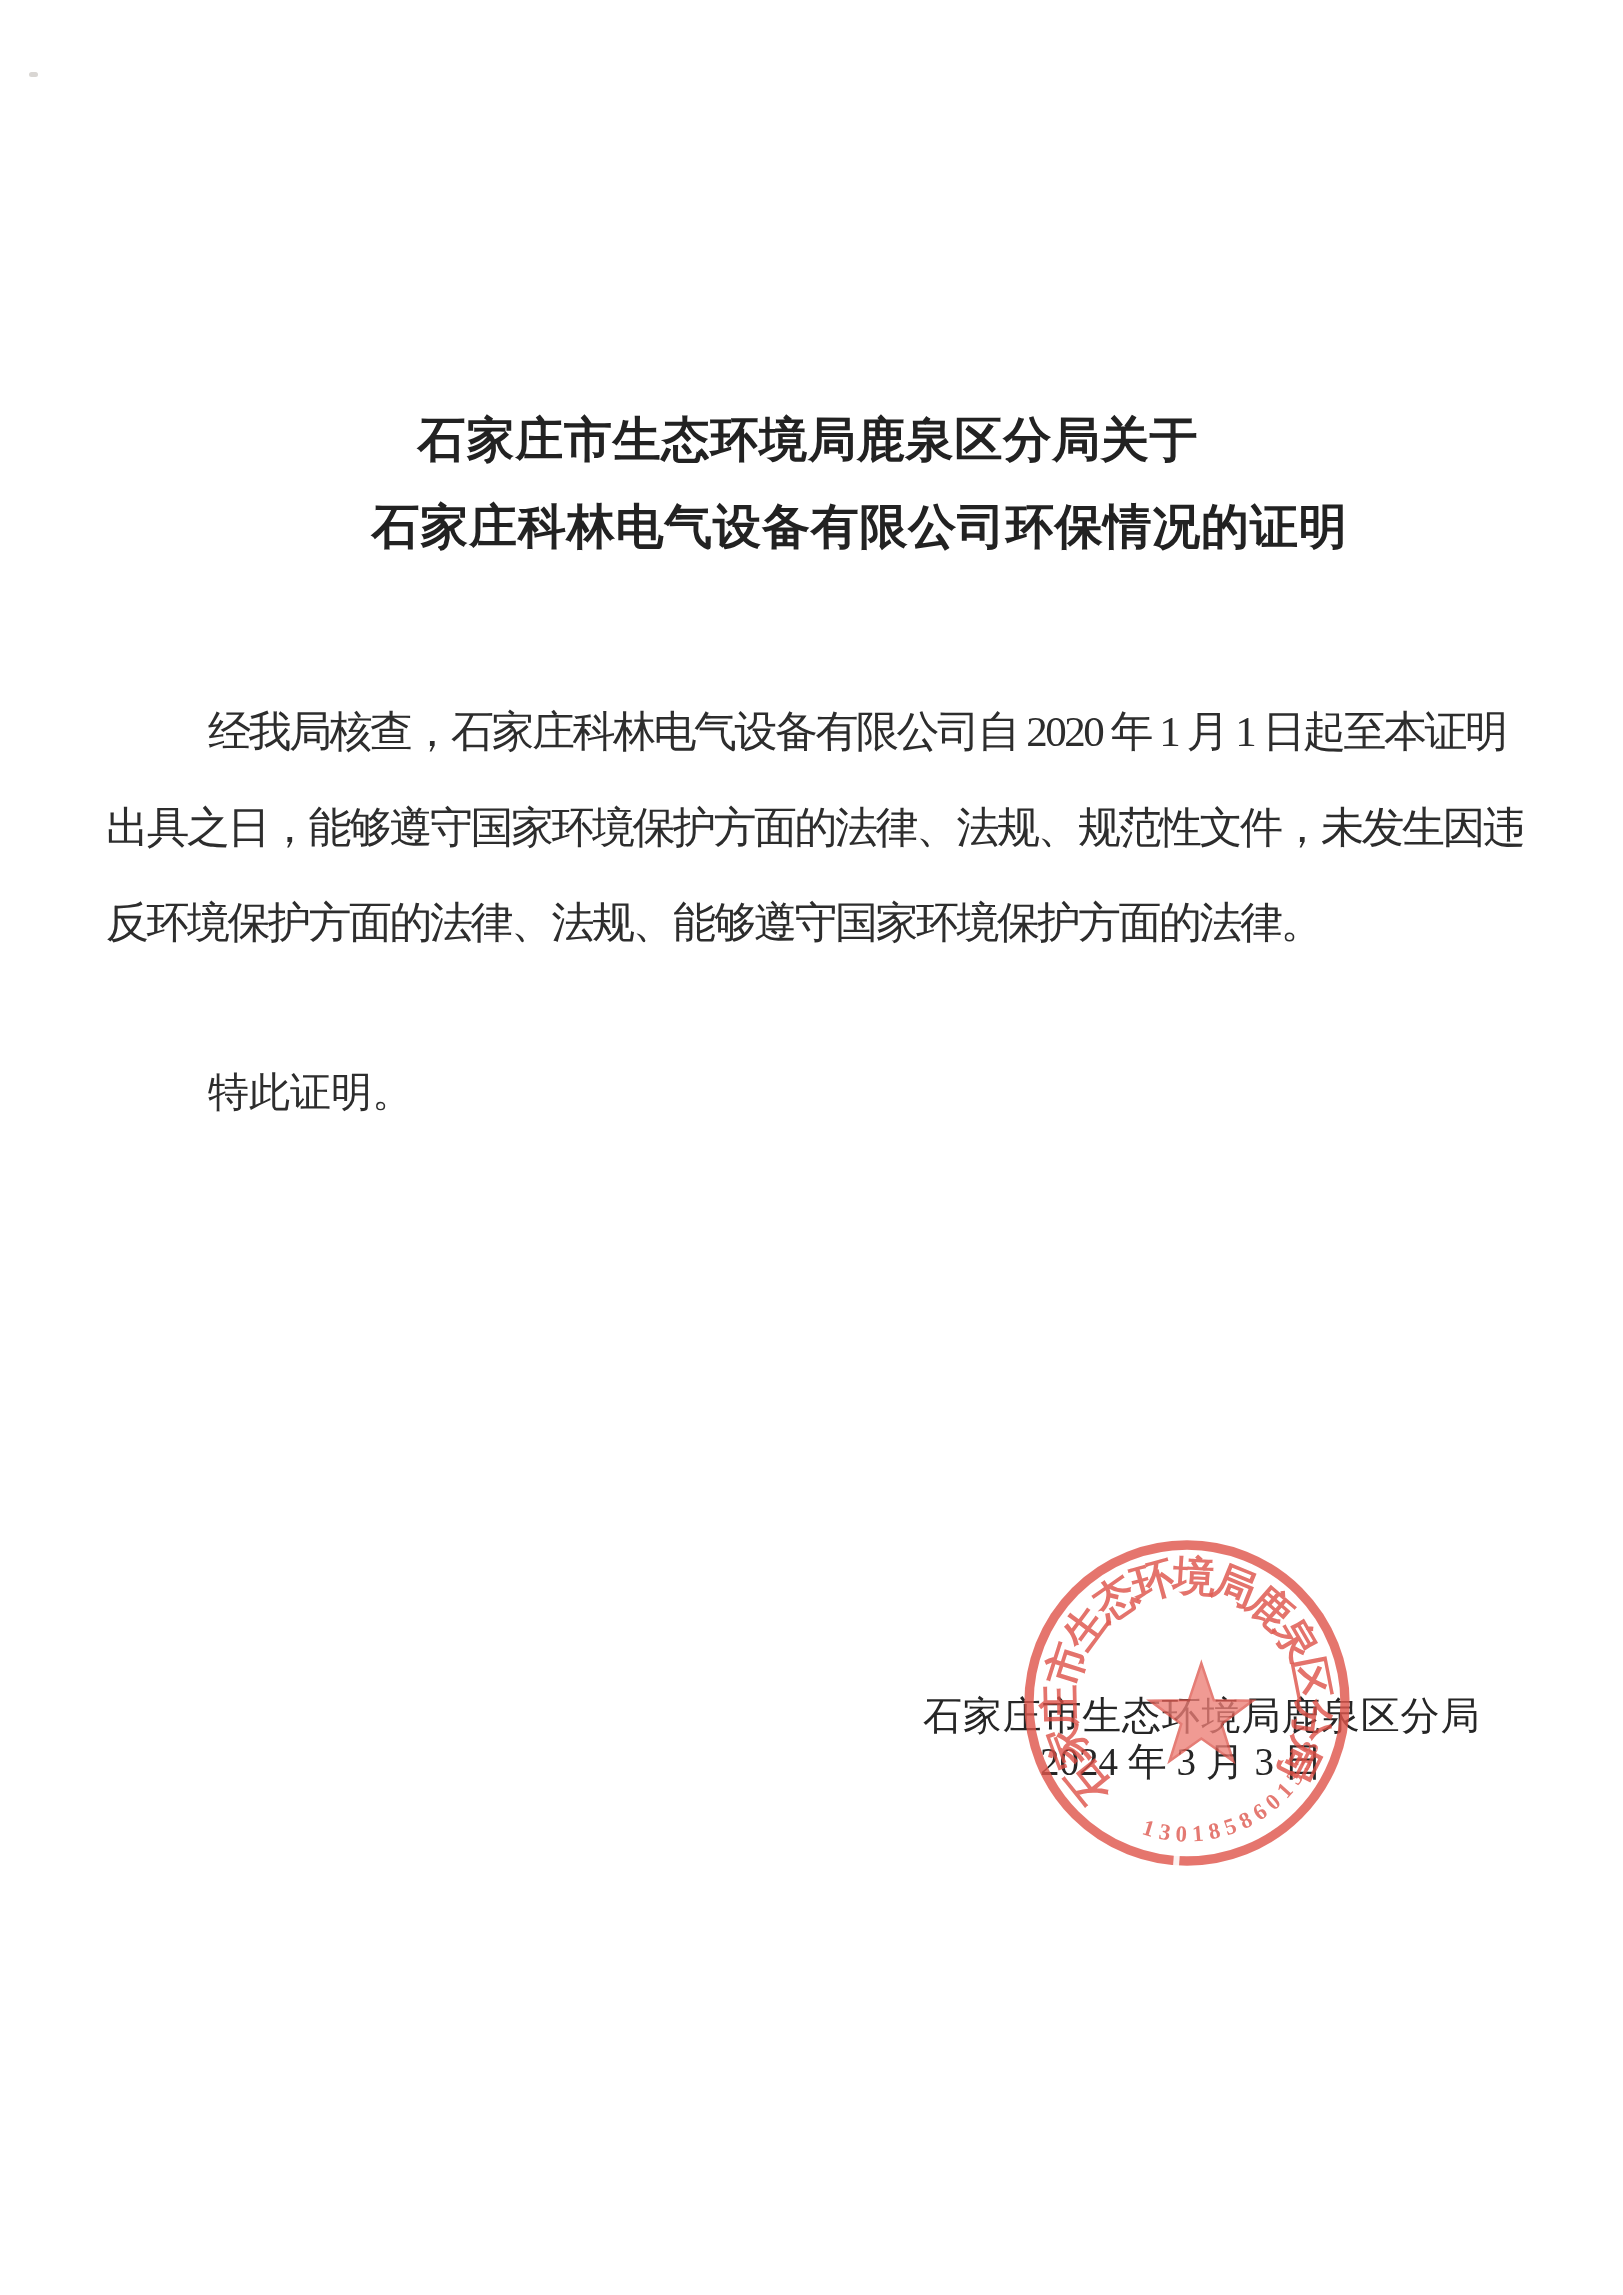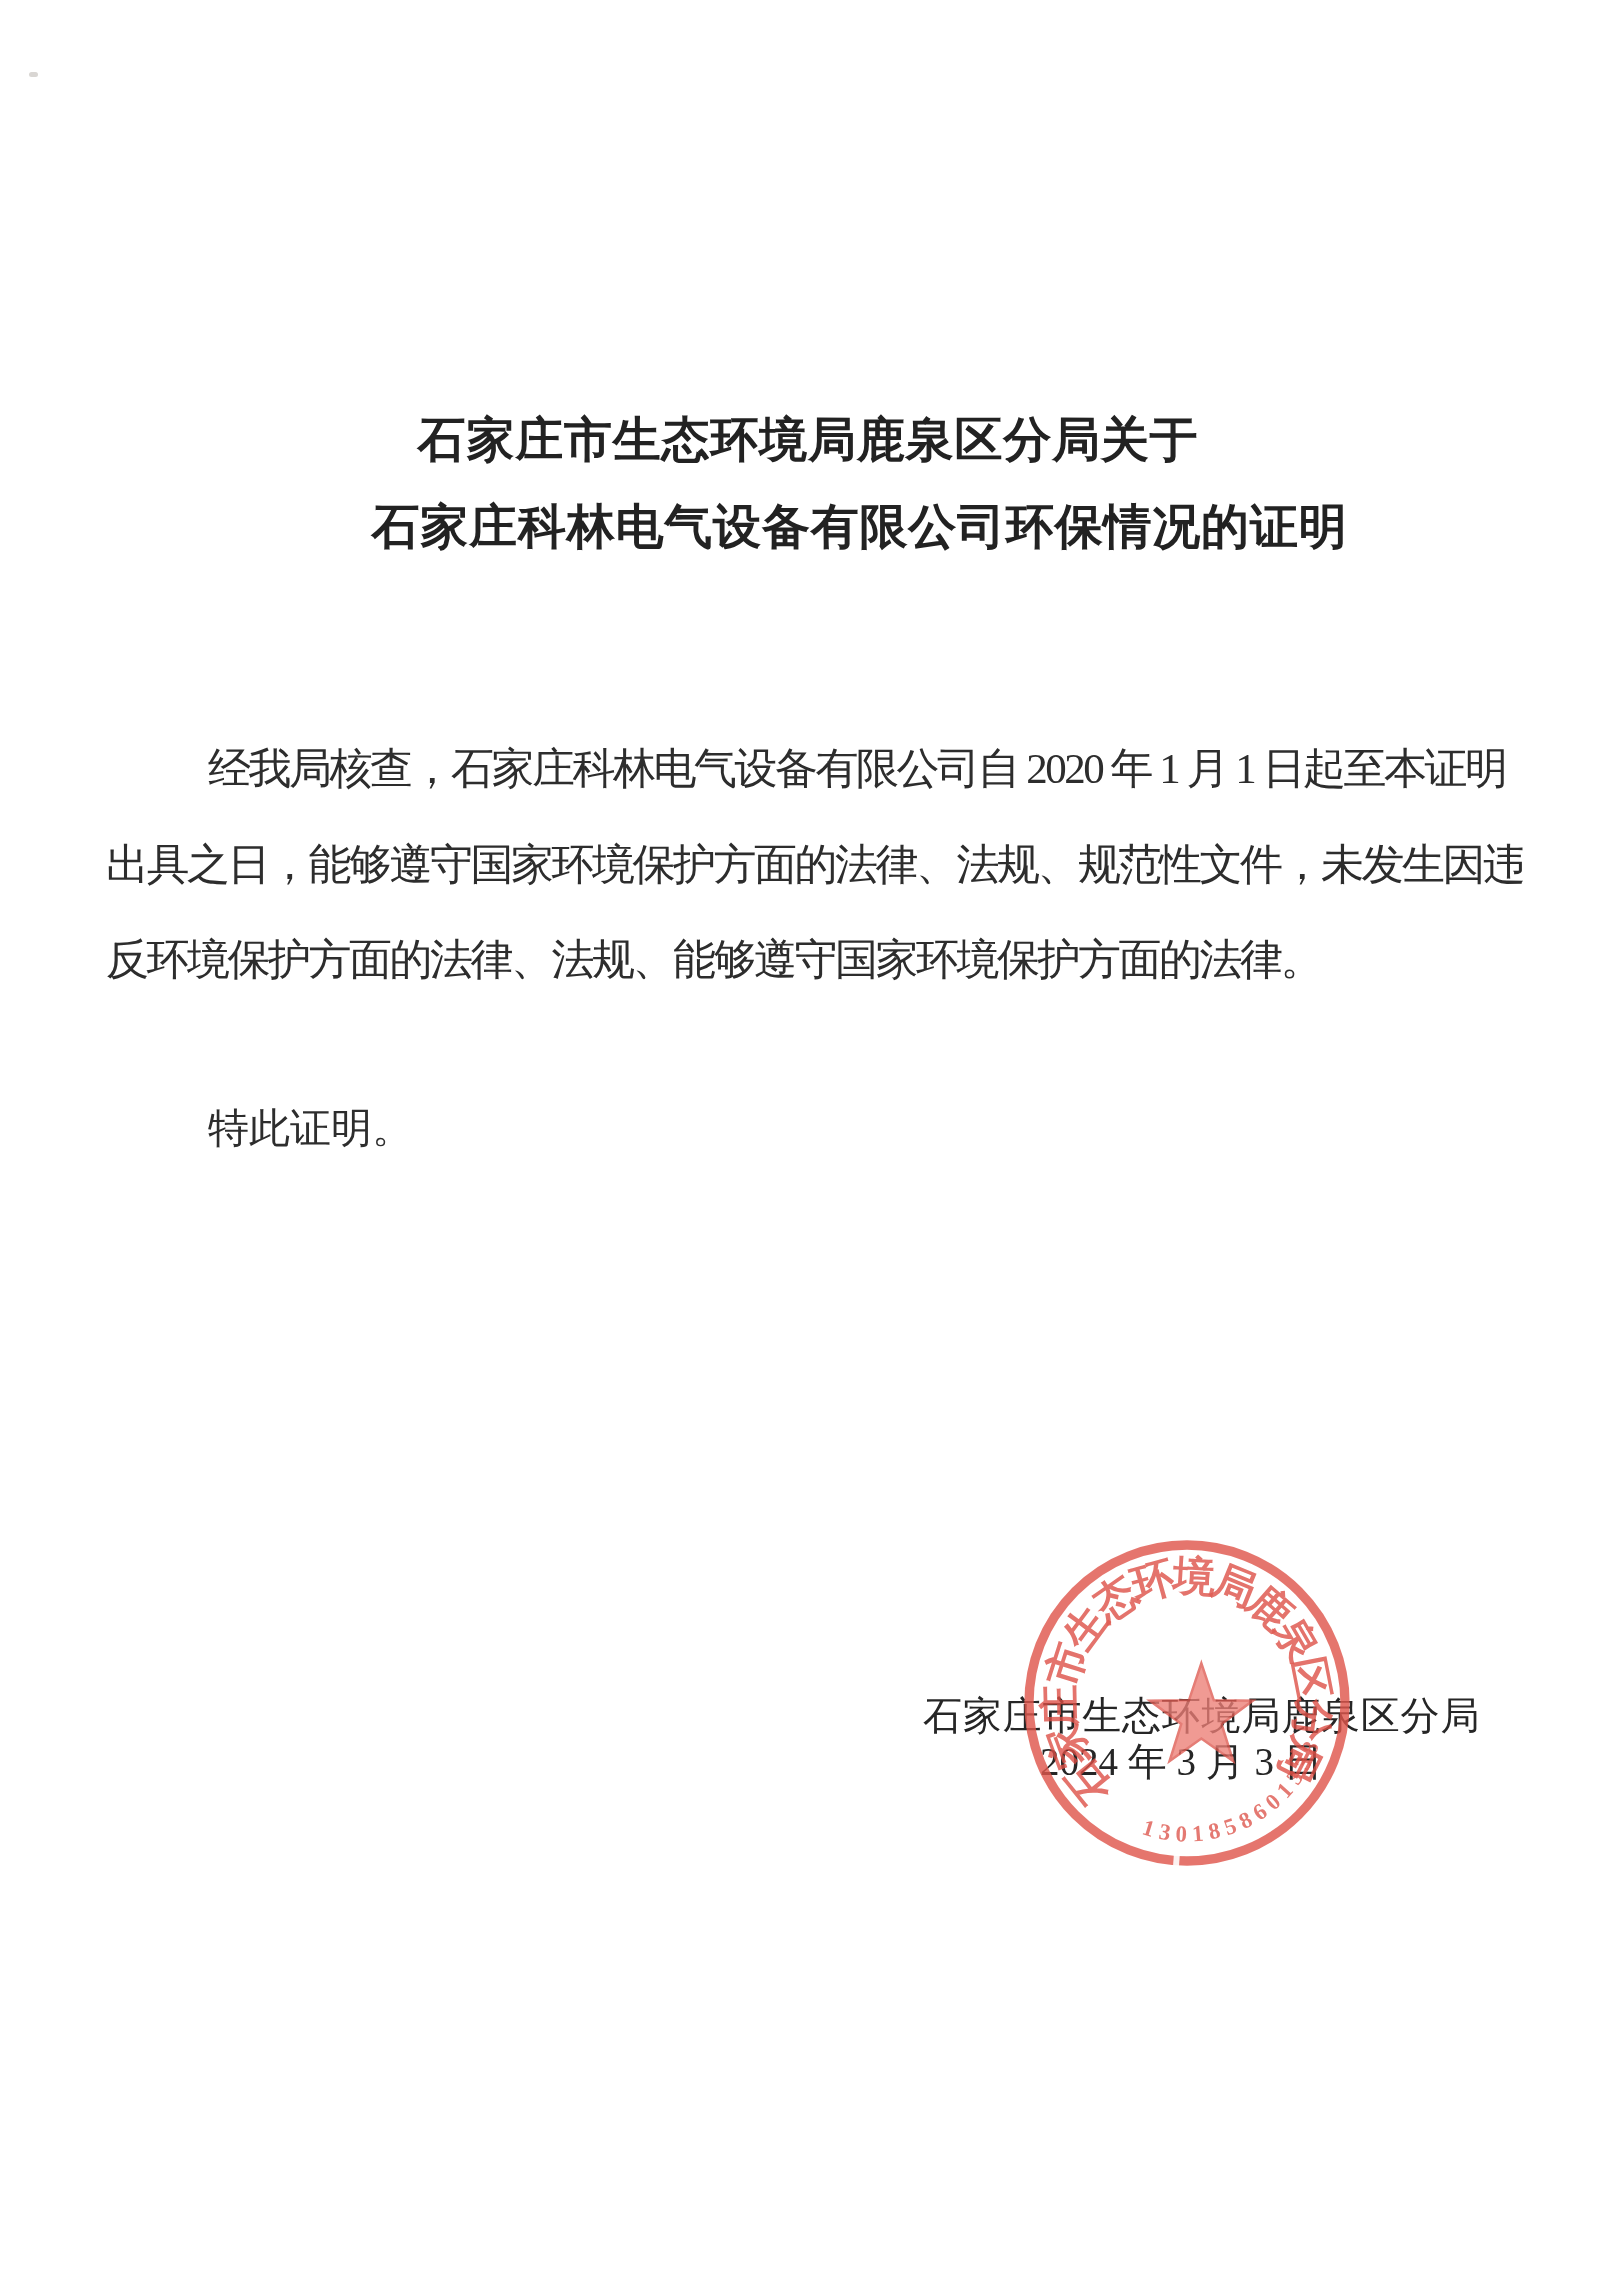--- a/index.html
+++ b/index.html
@@ -21,27 +21,26 @@
   .title-1{top:408px;padding-right:47px;box-sizing:border-box;padding-left:40px;}
   .title-2{top:495px;padding-left:48px;}
   .body-block{
     position:absolute;left:106px;top:703px;width:1437px;
     font-size:43px;color:#2d2d2d;
   }
   .body-line{
     position:absolute;left:0;
     white-space:nowrap;
     letter-spacing:-2.5px;
-    margin-top:37px;
   }
   .body-line.l1{top:0;left:102px;}
   .body-line.l2{top:96px;}
   .body-line.l3{top:191px;}
   .closing{
-    position:absolute;left:208px;top:1101px;
+    position:absolute;left:208px;top:1065px;
     font-size:41px;color:#2d2d2d;white-space:nowrap;text-align:center;
   }
   .signature{
     position:absolute;left:923px;top:1649px;
     font-size:39px;color:#262626;white-space:nowrap;
     letter-spacing:0.8px;
     margin-top:40px;
   }
   .date{
     position:absolute;left:1040px;top:1735px;

